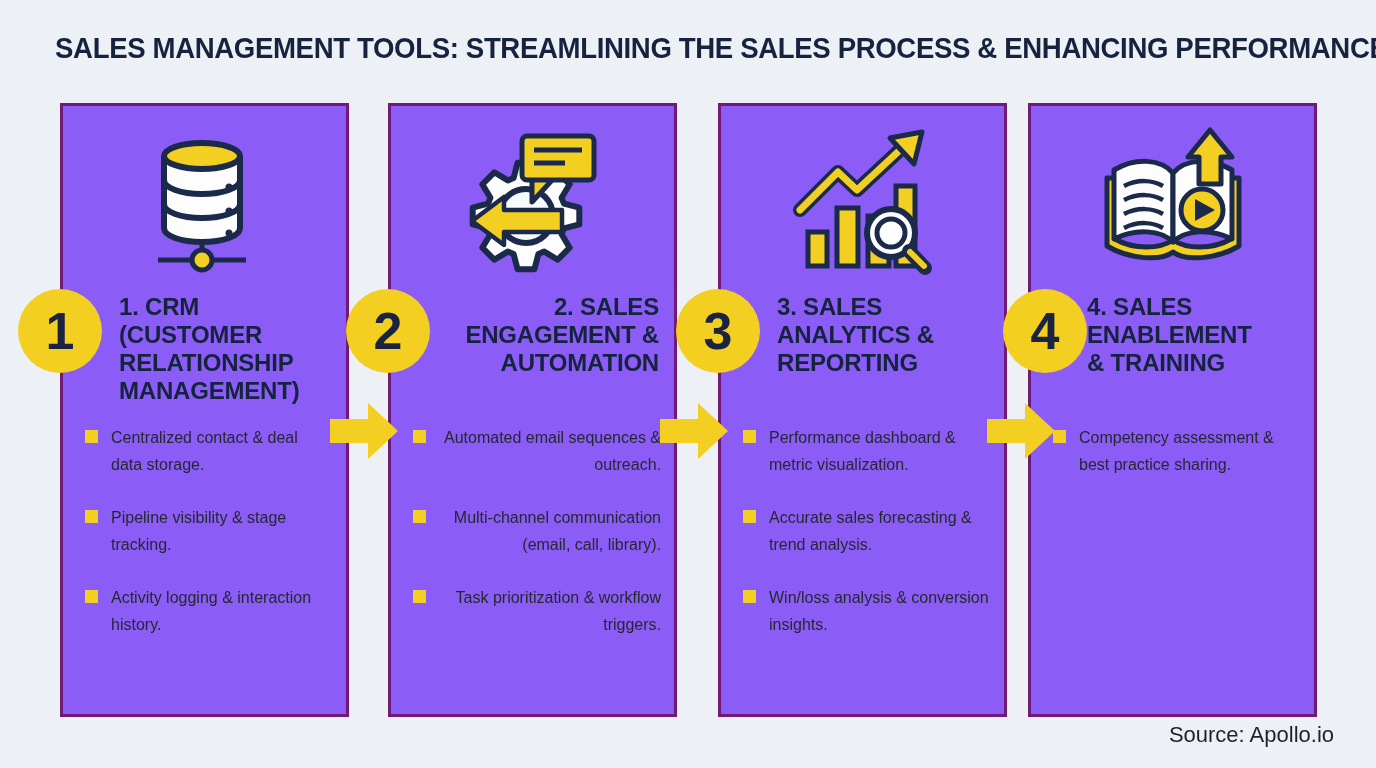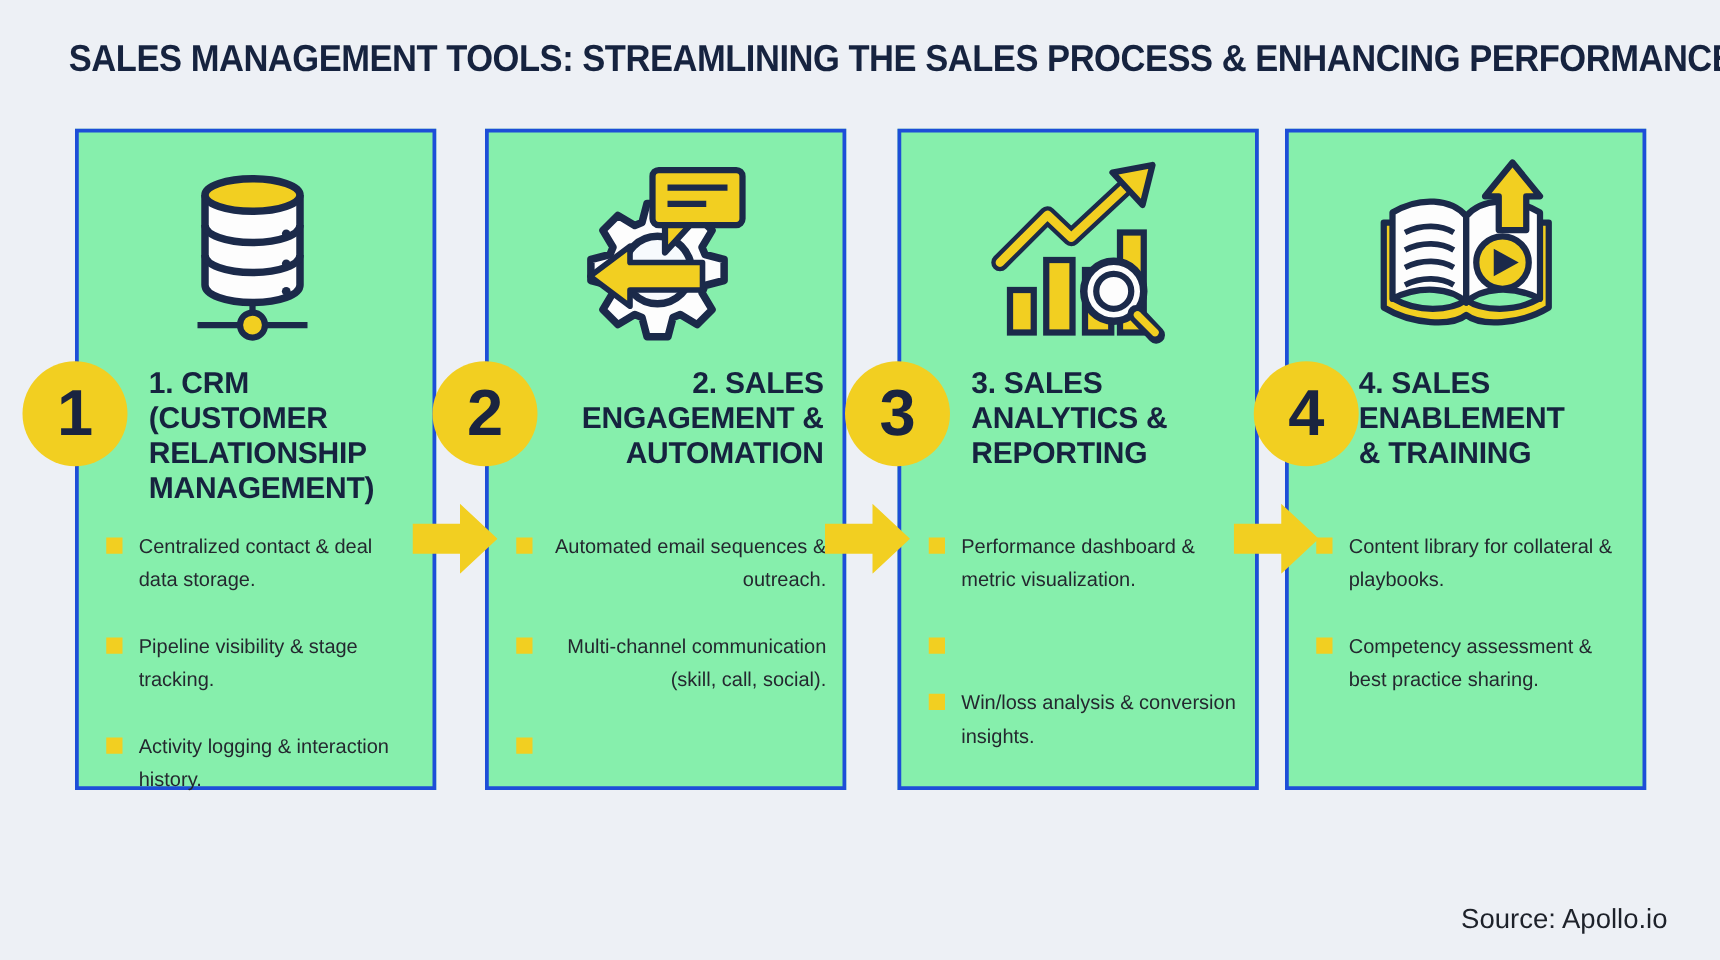--- a/index.html
+++ b/index.html
@@ -10,22 +10,22 @@
     color:#16233f;
   }
   .main-title {
     position:absolute; top:31px; left:0; width:100%;
     margin:0; text-align:center; white-space:nowrap;
     font-size:30px; font-weight:bold; letter-spacing:-0.4px;
     color:#16233f;
     transform:scaleX(0.92); transform-origin:center top;
   }
   .card {
-    position:absolute; top:103px; width:289px; height:529px;
-    background:#86efac; border:3px solid #1d4ed8; box-sizing:border-box;
+    position:absolute; top:103px; width:289px; height:614px;
+    background:#8b5cf6; border:3px solid #701a75; box-sizing:border-box;
   }
   #card-1{left:60px;} #card-2{left:388px;text-align:right;} #card-3{left:718px;} #card-4{left:1028px;}
   .icon-wrap {
     position:absolute; top:20px; left:0; width:100%;
     display:flex; justify-content:center;
   }
   .card-title {
     position:absolute; top:187px; left:56px; width:212px; margin:0;
     font-size:24px; font-weight:bold; line-height:28px; letter-spacing:-0.2px;
     color:#16233f;
@@ -107,24 +107,25 @@
     </svg>
   </div>
   <h2 class="card-title">2. SALES ENGAGEMENT &amp; AUTOMATION</h2>
   <ul class="bullets">
     <li>
         <span class="bullet-sq"></span>
         <span class="bullet-text">Automated email sequences &amp; outreach.</span>
       </li>
     <li>
         <span class="bullet-sq"></span>
-        <span class="bullet-text">Multi-channel communication (skill, call, social).</span>
-      </li>
-    <li>
-        <span class="bullet-sq"></span>
+        <span class="bullet-text">Multi-channel communication (email, call, library).</span>
+      </li>
+    <li>
+        <span class="bullet-sq"></span>
+        <span class="bullet-text">Task prioritization &amp; workflow triggers.</span>
       </li>
   </ul>
 </section>
 
 <section class="card" id="card-3">
   <div class="icon-wrap">
     <svg width="150" height="150" viewBox="0 0 150 150">
       <rect x="20" y="106" width="19" height="34" fill="#f2cf21" stroke="#1b2a4a" stroke-width="5"></rect>
       <rect x="49" y="82" width="21" height="58" fill="#f2cf21" stroke="#1b2a4a" stroke-width="5"></rect>
       <rect x="80" y="90" width="21" height="50" fill="#f2cf21" stroke="#1b2a4a" stroke-width="5"></rect>
@@ -139,20 +140,21 @@
     </svg>
   </div>
   <h2 class="card-title">3. SALES ANALYTICS &amp; REPORTING</h2>
   <ul class="bullets">
     <li>
         <span class="bullet-sq"></span>
         <span class="bullet-text">Performance dashboard &amp; metric visualization.</span>
       </li>
     <li>
         <span class="bullet-sq"></span>
+        <span class="bullet-text">Accurate sales forecasting &amp; trend analysis.</span>
       </li>
     <li>
         <span class="bullet-sq"></span>
         <span class="bullet-text">Win/loss analysis &amp; conversion insights.</span>
       </li>
   </ul>
 </section>
 
 <section class="card" id="card-4">
   <div class="icon-wrap">
@@ -166,24 +168,20 @@
       <path d="M26 102 C40 95 55 96 65 102" fill="none" stroke="#1b2a4a" stroke-width="4.5"></path>
       <polygon points="112,4 134,31 123,31 123,58 101,58 101,31 90,31" fill="#f2cf21" stroke="#1b2a4a" stroke-width="5" stroke-linejoin="round"></polygon>
       <circle cx="104" cy="84" r="21" fill="#f2cf21" stroke="#1b2a4a" stroke-width="5"></circle>
       <polygon points="97,73 97,95 117,84" fill="#1b2a4a"></polygon>
     </svg>
   </div>
   <h2 class="card-title">4. SALES ENABLEMENT &amp; TRAINING</h2>
   <ul class="bullets">
     <li>
         <span class="bullet-sq"></span>
-        <span class="bullet-text">Content library for collateral &amp; playbooks.</span>
-      </li>
-    <li>
-        <span class="bullet-sq"></span>
         <span class="bullet-text">Competency assessment &amp; best practice sharing.</span>
       </li>
   </ul>
 </section>
 
 <div class="num-circle" id="num-1">1</div>
 <div class="num-circle" id="num-2">2</div>
 <div class="num-circle" id="num-3">3</div>
 <div class="num-circle" id="num-4">4</div>
 

